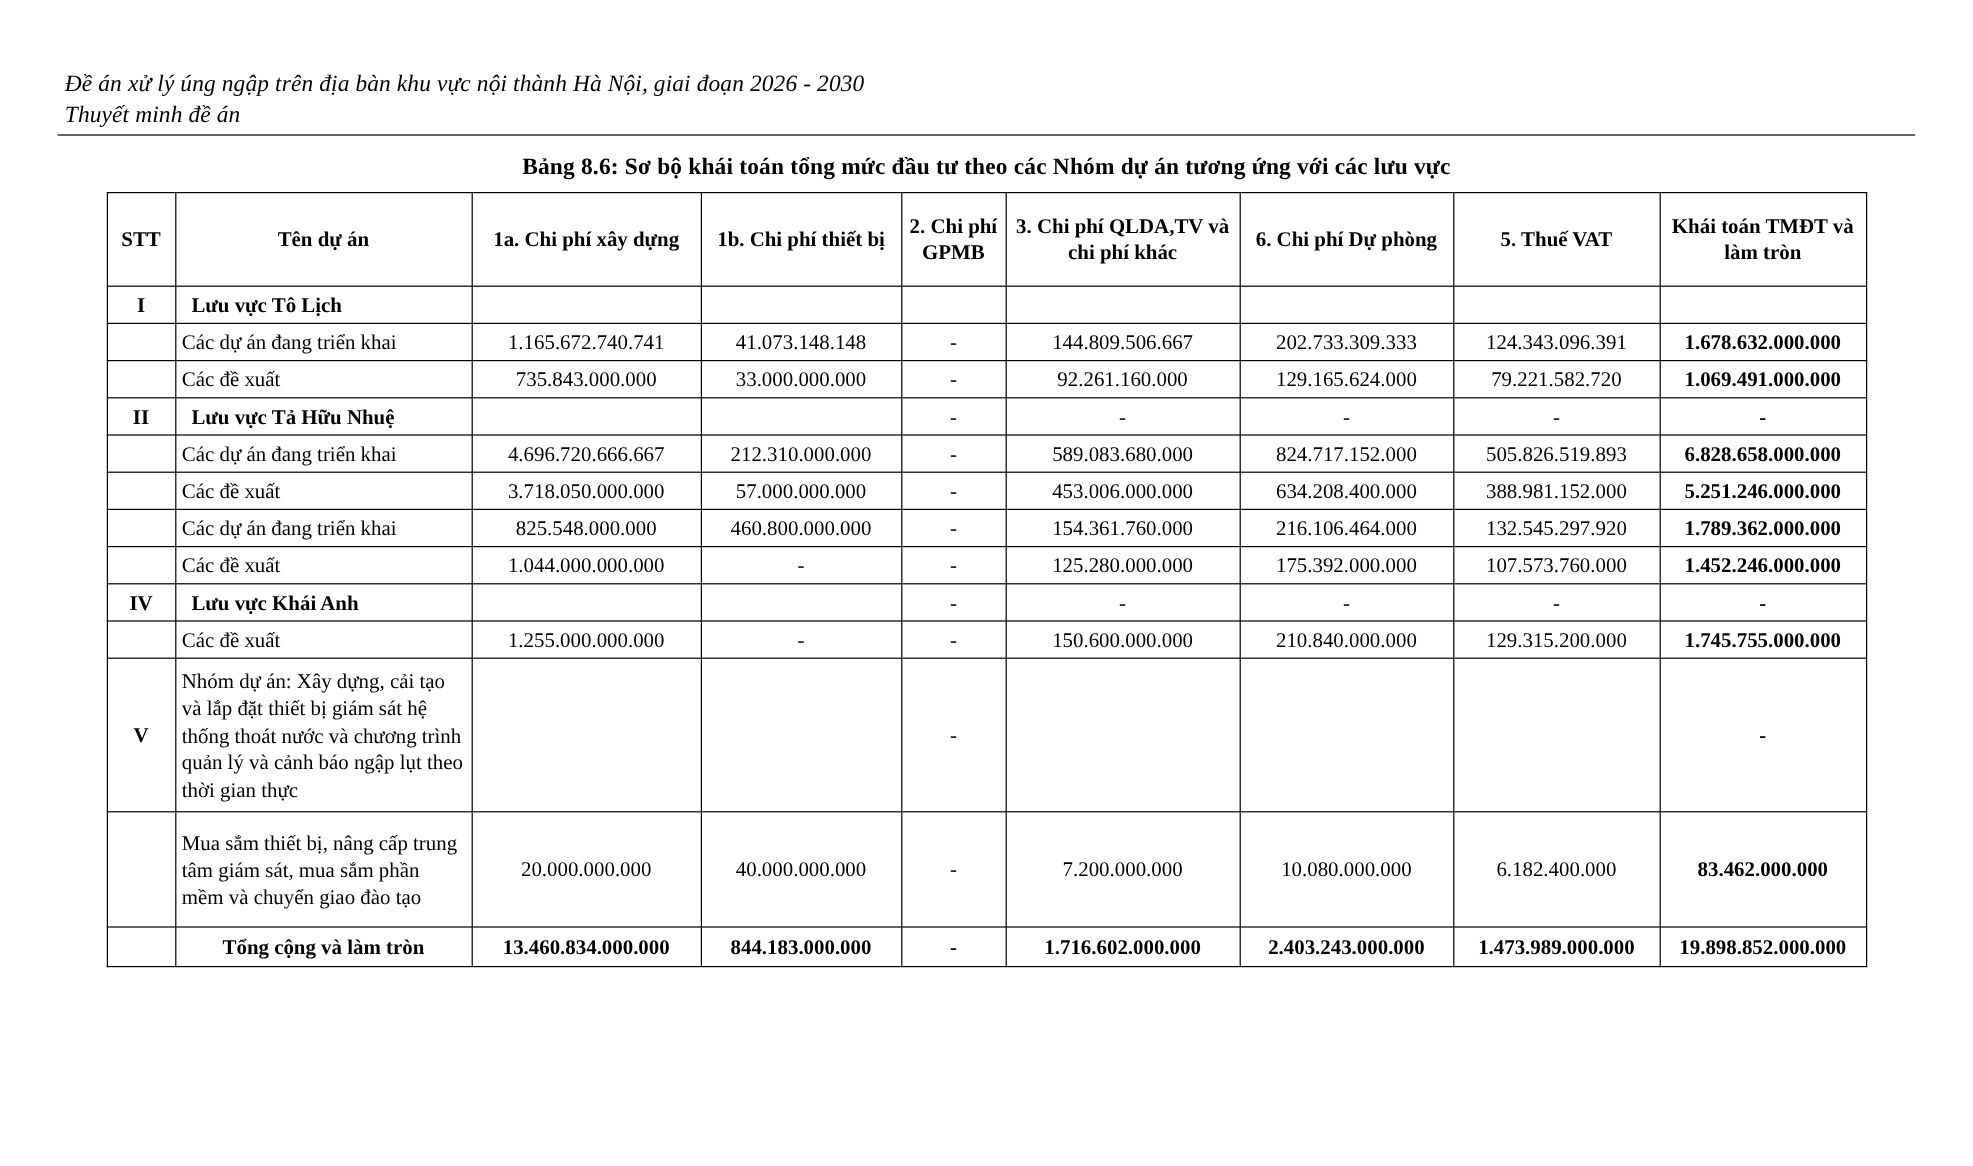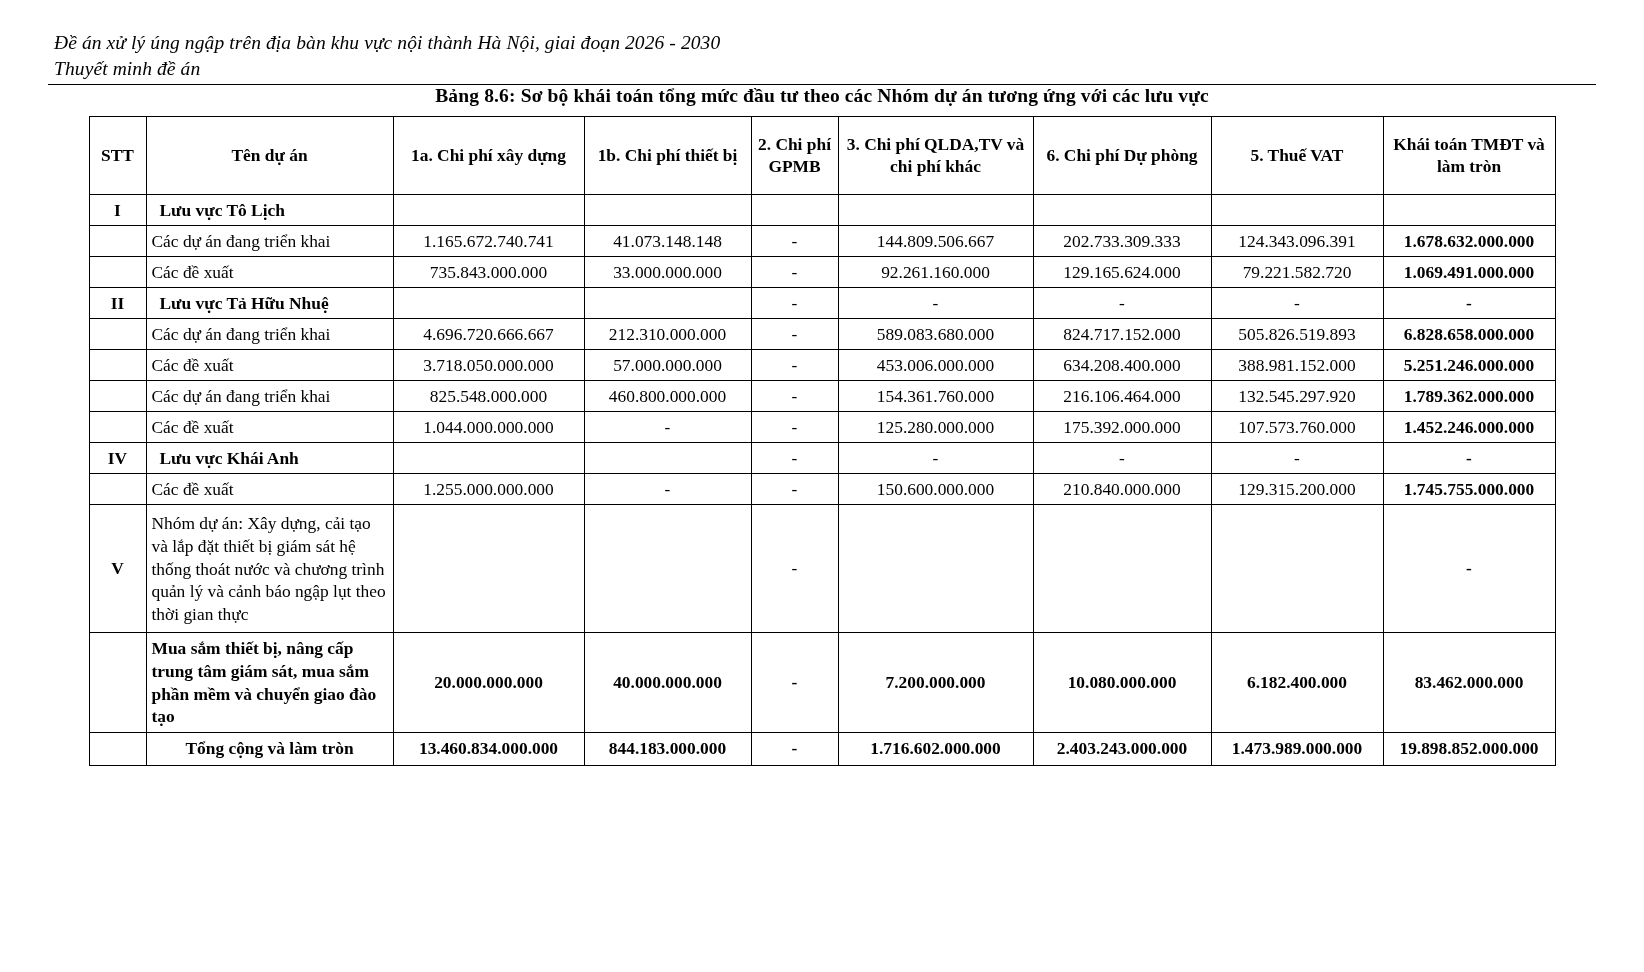--- a/index.html
+++ b/index.html
@@ -22,32 +22,33 @@
     padding: 30px 48px 0 48px;
   }
   
   .doc-header {
     font-style: italic;
     font-size: 19.5px;
     line-height: 1.32;
     padding-left: 6px;
     letter-spacing: 0.1px;
   }
-  .doc-header .line1 { white-space: nowrap; }
+  .doc-header .line1 { white-space: nowrap; margin-top: 28px; }
   .doc-header .line2 { white-space: nowrap; }
   .header-rule {
     margin-top: 3px;
     border-bottom: 1.6px solid #000;
     width: 100%;
   }
   
   .table-caption {
     text-align: center;
     font-weight: bold;
     font-size: 19.5px;
+    margin-top: 16px;
     margin-bottom: 9px;
     letter-spacing: 0.15px;
   }
   
   table.cost-table {
     border-collapse: collapse;
     width: 1466px;
     margin: 0 auto;
     table-layout: fixed;
   }
@@ -103,21 +104,21 @@
   }
   td.num.total {
     font-weight: bold;
   }
   td.dash {
     text-align: center;
   }
   tr.row-group td { height: 31px; }
   tr.row-data td  { height: 31px; }
   tr.row-tall td  { height: 128px; }
-  tr.row-mid td   { height: 96px; font-weight: bold; }
+  tr.row-mid td   { height: 96px; }
   tr.row-sum td {
     height: 33px;
     font-weight: bold;
   }
   td.sum-label {
     text-align: center;
     font-weight: bold;
     padding-left: 0;
   }
 </style>

